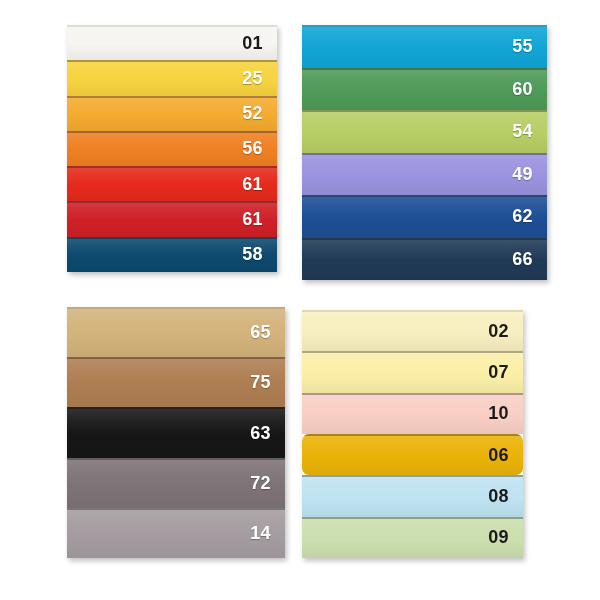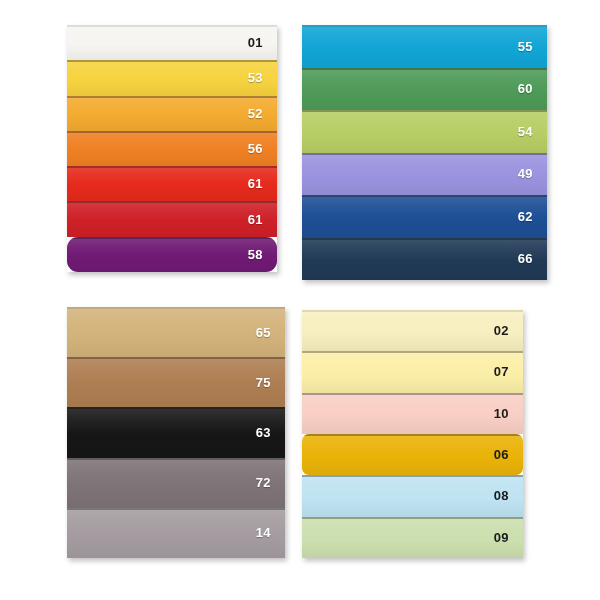--- a/index.html
+++ b/index.html
@@ -72,21 +72,21 @@
     background: rgba(0, 0, 0, 0.30);
   }
   .band:first-child::after {
     background: rgba(0, 0, 0, 0.10);
   }
 
   .band-label {
     position: relative;
     z-index: 3;
     font-family: "Liberation Sans", sans-serif;
-    font-size: 13px;
+    font-size: 18px;
     font-weight: bold;
     letter-spacing: 0.4px;
     line-height: 1;
     padding-right: 14px;
     white-space: nowrap;
     user-select: none;
   }
   .label-light { color: #ffffff; text-shadow: 0 1px 1px rgba(0,0,0,0.30); }
   .label-dark  { color: #1a1a1a; }
 
@@ -100,35 +100,35 @@
 <body>
 
 <div id="stage">
 
   <div class="panel" id="panel-warm">
     <div class="panel-inner">
         <div class="band" style="background: rgb(247, 245, 242);">
           <span class="band-label label-dark">01</span>
         </div>
         <div class="band" style="background: rgb(247, 211, 63);">
-          <span class="band-label label-light">53</span>
+          <span class="band-label label-light">25</span>
         </div>
         <div class="band" style="background: rgb(244, 171, 48); padding-left: 20px;">
           <span class="band-label label-light">52</span>
         </div>
         <div class="band" style="background: rgb(239, 128, 35);">
           <span class="band-label label-light">56</span>
         </div>
         <div class="band" style="background: rgb(230, 42, 28);">
           <span class="band-label label-light">61</span>
         </div>
         <div class="band" style="background: rgb(207, 32, 39);">
           <span class="band-label label-light">61</span>
         </div>
-        <div class="band" style="background: #701a75; border-radius: 11px;">
+        <div class="band" style="background: #0c4a6e;">
           <span class="band-label label-light">58</span>
         </div>
       </div>
   </div>
 
   <div class="panel" id="panel-cool">
     <div class="panel-inner">
         <div class="band" style="background: rgb(17, 165, 214);">
           <span class="band-label label-light">55</span>
         </div>

